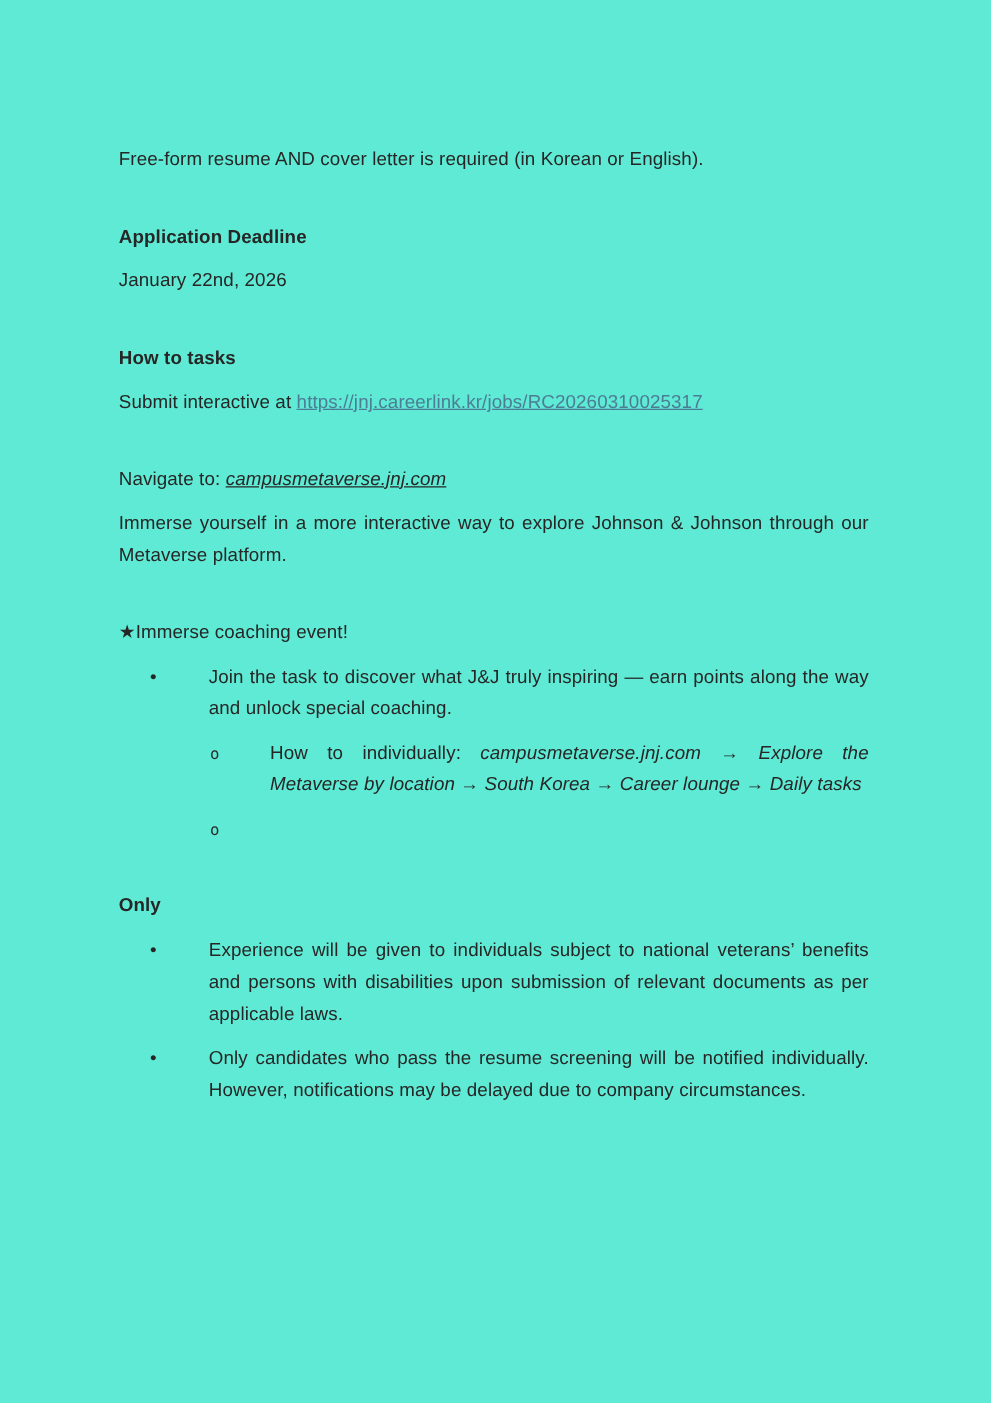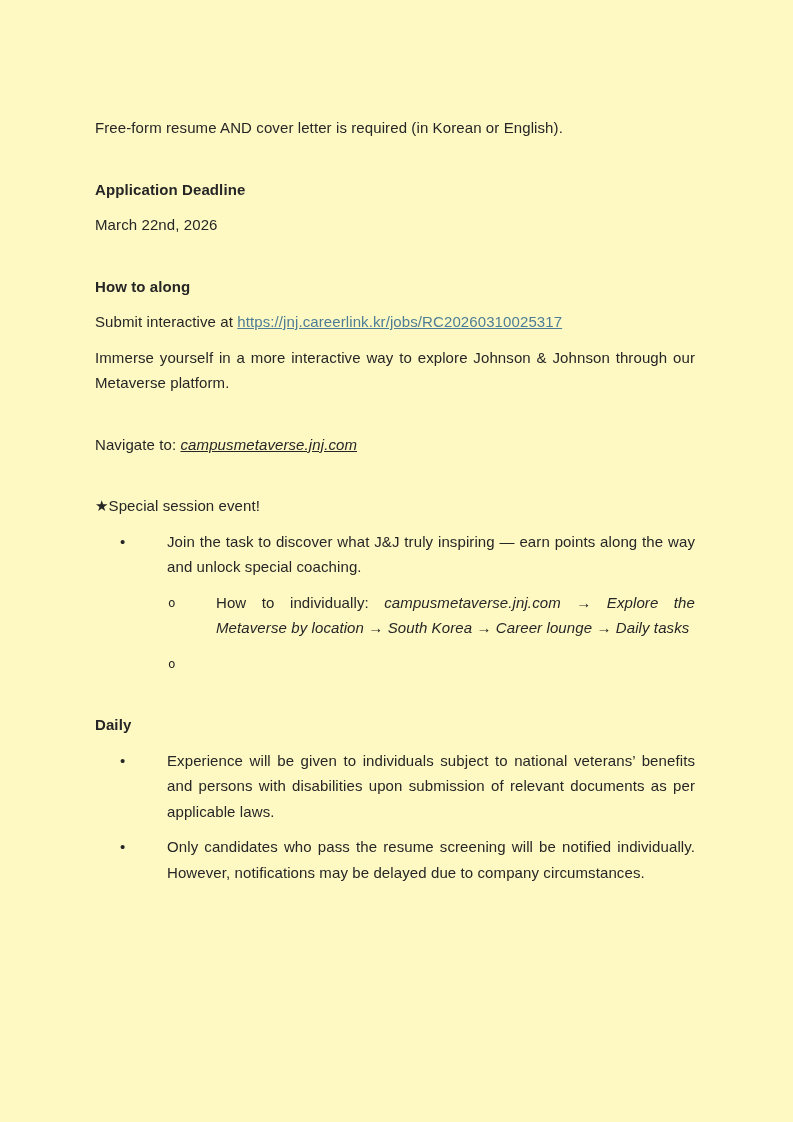--- a/index.html
+++ b/index.html
@@ -8,21 +8,21 @@
     width: 793px;
     height: 1122px;
     font-family: "Liberation Sans", "DejaVu Sans", sans-serif;
     color: #262626;
     overflow: hidden;
   }
   .page {
     width: 793px;
     height: 1122px;
     padding: 115px 98px 0 95px;
-    background: #fef9c3;
+    background: #5eead4;
   }
   .para {
     font-size: 15px;
     line-height: 25.5px;
     margin-bottom: 10px;
     text-align: justify;
     letter-spacing: 0.1px;
   }
   .heading { font-weight: bold; }
   .gap { margin-top: 36px; }
@@ -55,46 +55,46 @@
   .li .text { flex: 1; text-align: justify; letter-spacing: 0.1px; margin-left: 24px; }
 </style>
 </head>
 <body>
 
 <div class="page">
 
   <p class="para">Free-form resume AND cover letter is required (in Korean or English).</p>
 
   <p class="para heading gap">Application Deadline</p>
-  <p class="para">March 22nd, 2026</p>
+  <p class="para">January 22nd, 2026</p>
 
-  <p class="para heading gap">How to along</p>
+  <p class="para heading gap">How to tasks</p>
   <p class="para"><span>Submit interactive at </span><a class="link" href="#">https://jnj.careerlink.kr/jobs/RC20260310025317</a></p>
+
+  <p class="para gap"><span>Navigate to: </span><a class="nav-link" href="#">campusmetaverse.jnj.com</a></p>
 
   <p class="para">Immerse yourself in a more interactive way to explore Johnson &amp; Johnson through our Metaverse platform.</p>
 
-  <p class="para gap"><span>Navigate to: </span><a class="nav-link" href="#">campusmetaverse.jnj.com</a></p>
-
-  <p class="para gap">★Special session event!</p>
+  <p class="para gap">★Immerse coaching event!</p>
 
   <div class="li l1">
     <span class="marker">•</span>
     <span class="text">Join the task to discover what J&amp;J truly inspiring — earn points along the way and unlock special coaching.</span>
   </div>
 
   <div class="li l2">
     <span class="marker">o</span>
     <span class="text"><span>How to individually: </span><span class="italic">campusmetaverse.jnj.com → Explore the Metaverse by location → South Korea → Career lounge → Daily tasks</span></span>
   </div>
 
   <div class="li l2">
     <span class="marker">o</span>
   </div>
 
-  <p class="para heading gap">Daily</p>
+  <p class="para heading gap">Only</p>
 
   <div class="li l1">
     <span class="marker">•</span>
     <span class="text">Experience will be given to individuals subject to national veterans’ benefits and persons with disabilities upon submission of relevant documents as per applicable laws.</span>
   </div>
 
   <div class="li l1">
     <span class="marker">•</span>
     <span class="text">Only candidates who pass the resume screening will be notified individually. However, notifications may be delayed due to company circumstances.</span>
   </div>

